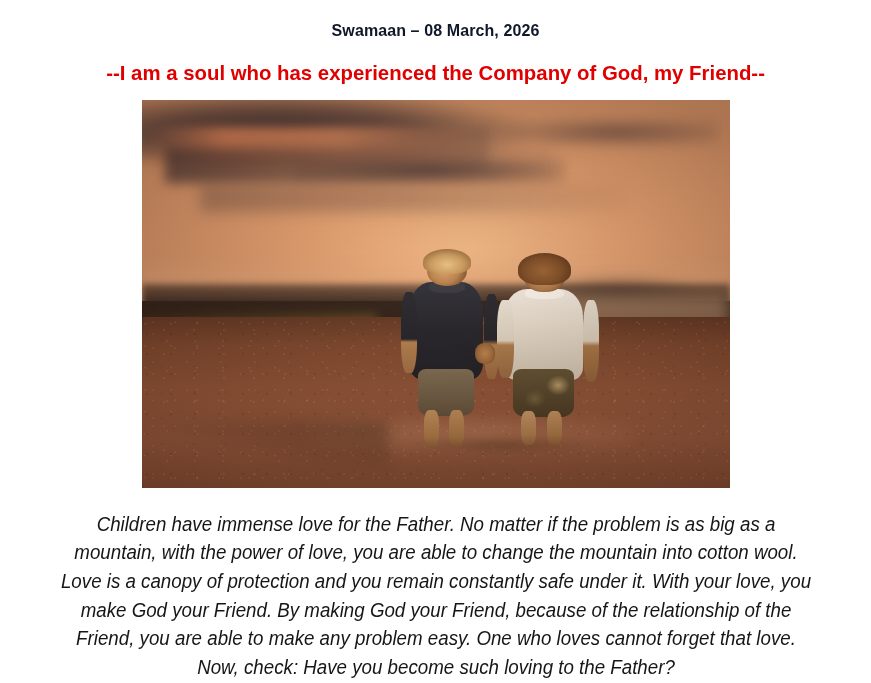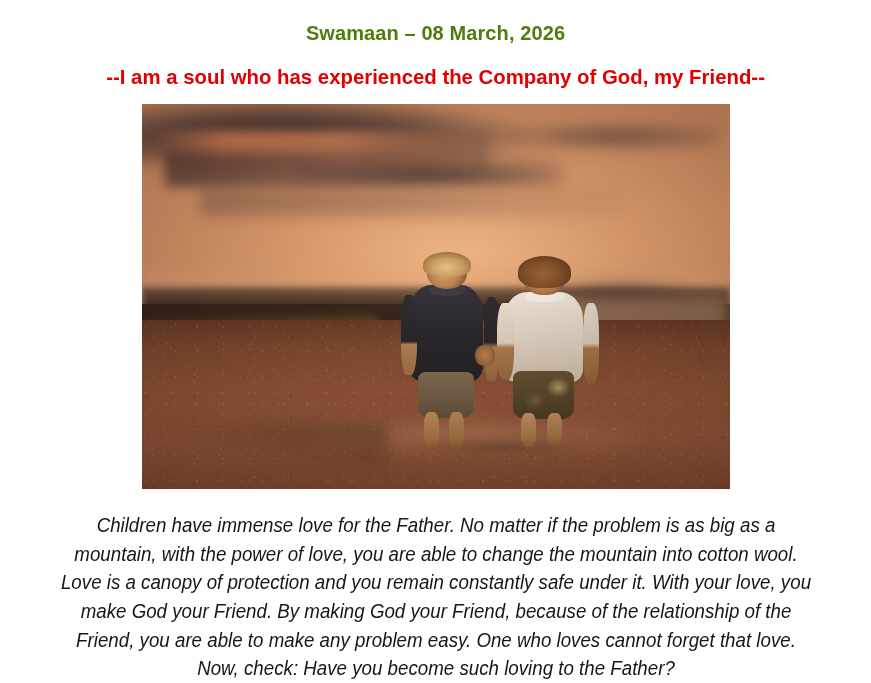--- a/index.html
+++ b/index.html
@@ -21,23 +21,23 @@
     height: 683px;
     background: #ffffff;
     display: flex;
     flex-direction: column;
     align-items: center;
   }
 
   
   .title {
     margin-top: 22px;
-    font-size: 20px;
+    font-size: 16px;
     font-weight: bold;
-    color: #4d7c0f;
+    color: #0f172a;
     letter-spacing: 0.1px;
     text-align: right;
     line-height: 1.1;
     white-space: nowrap;
   }
   .subtitle {
     margin-top: 21px;
     font-size: 21px;
     font-weight: bold;
     color: #e00000;

